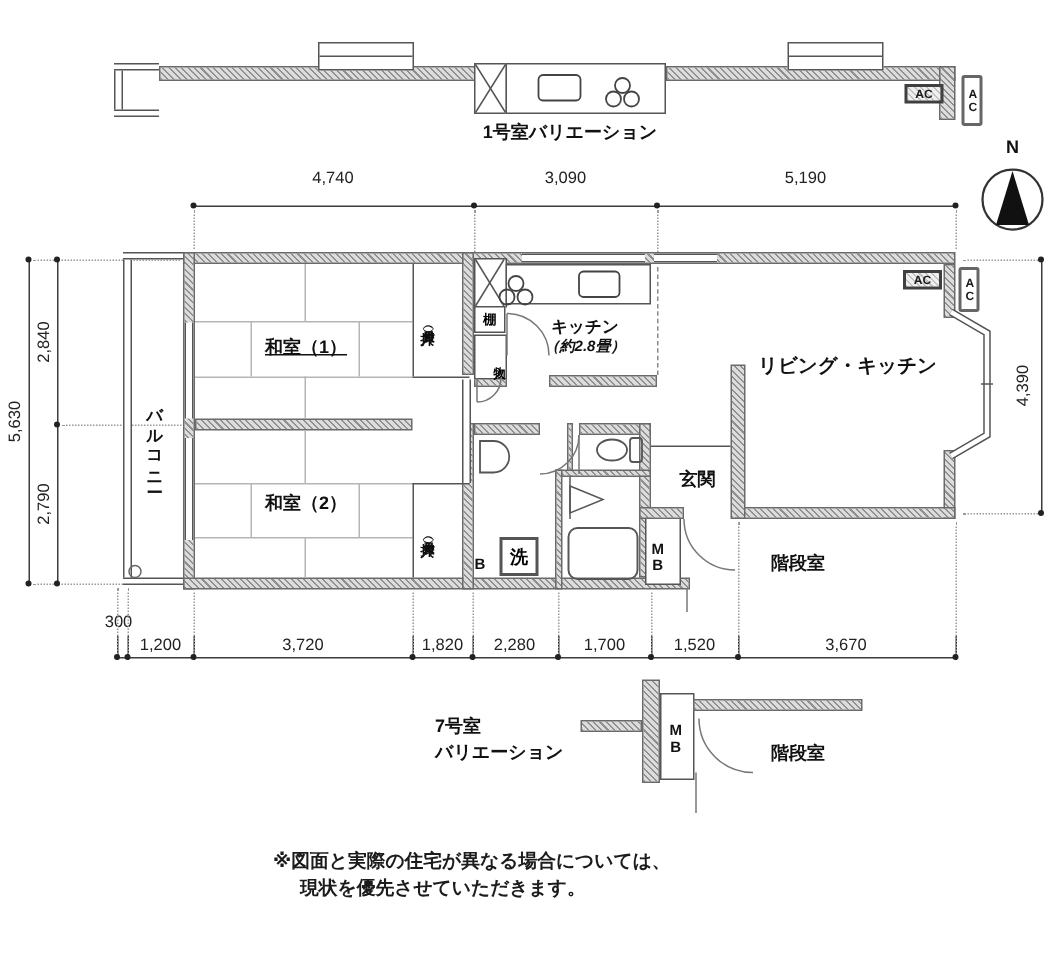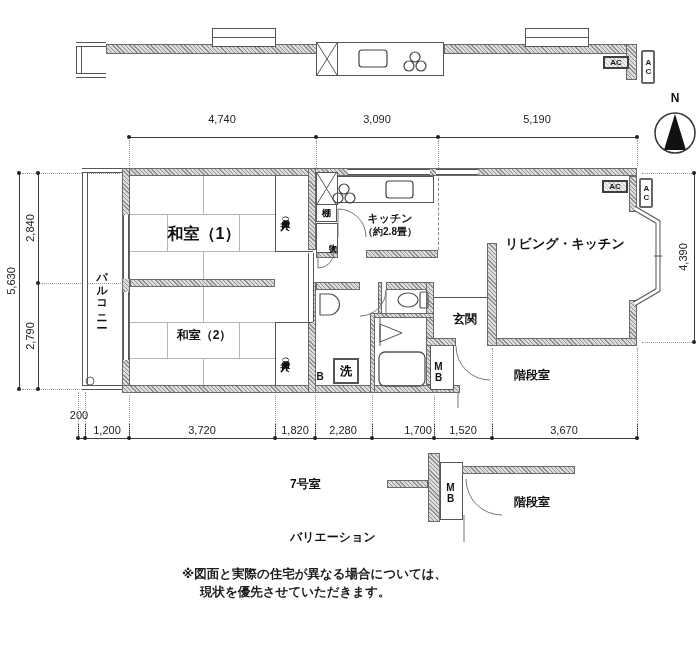--- a/index.html
+++ b/index.html
@@ -44,20 +44,21 @@
   <div class="win-h" style="left:212px;top:28px;width:64px;height:19px;border:1px solid #555;"></div>
   <div class="tline" style="left:213px;top:37px;width:62px;height:1px;"></div>
   <div class="box" style="left:316px;top:42px;width:22px;height:34px;"></div>
   <div class="box" style="left:337px;top:42px;width:107px;height:34px;"></div>
   <div class="wall" style="left:444px;top:44px;width:193px;height:10px;"></div>
   <div class="win-h" style="left:525px;top:28px;width:64px;height:19px;border:1px solid #555;"></div>
   <div class="tline" style="left:526px;top:37px;width:62px;height:1px;"></div>
   <div class="wall" style="left:626px;top:44px;width:11px;height:36px;"></div>
   <div class="acbox" style="left:603px;top:56px;width:26px;height:13px;">AC</div>
   <div class="acbox v vtext" style="left:641px;top:50px;width:14px;height:34px;">AC</div>
+  <div class="lbl" style="left:280px;top:82px;width:200px;font-size:12px;">1号室バリエーション</div>
 
   <div class="lbl" style="left:667px;top:92px;width:16px;font-size:12px;">N</div>
 
   <div class="dline" style="left:129px;top:137px;width:508px;height:1px;"></div>
   <div class="dim" style="left:172px;top:114px;width:100px;">4,740</div>
   <div class="dim" style="left:327px;top:114px;width:100px;">3,090</div>
   <div class="dim" style="left:487px;top:114px;width:100px;">5,190</div>
   <div class="dotv" style="left:129px;top:140px;height:26px;"></div>
   <div class="dotv" style="left:316px;top:140px;height:30px;"></div>
   <div class="dotv" style="left:438px;top:140px;height:30px;"></div>
@@ -109,21 +110,21 @@
   <div class="dashv" style="left:438px;top:178px;height:72px;"></div>
   <div class="tline" style="left:434px;top:297px;width:53px;height:1px;"></div>
   <div class="dbl-v" style="left:308px;top:253px;width:6px;height:69px;"></div>
 
   <div class="grid" style="left:130px;top:214px;width:145px;height:1px;"></div>
   <div class="grid" style="left:130px;top:251px;width:145px;height:1px;"></div>
   <div class="grid" style="left:203px;top:176px;width:1px;height:38px;"></div>
   <div class="grid" style="left:167px;top:214px;width:1px;height:37px;"></div>
   <div class="grid" style="left:239px;top:214px;width:1px;height:37px;"></div>
   <div class="grid" style="left:203px;top:251px;width:1px;height:28px;"></div>
-  <div class="lbl" style="left:150px;top:225px;width:108px;font-size:16px;">和室（1）</div>
+  <div class="lbl" style="left:150px;top:225px;width:108px;font-size:12px;text-decoration:underline;">和室（1）</div>
 
   <div class="grid" style="left:130px;top:322px;width:145px;height:1px;"></div>
   <div class="grid" style="left:130px;top:358px;width:145px;height:1px;"></div>
   <div class="grid" style="left:203px;top:287px;width:1px;height:35px;"></div>
   <div class="grid" style="left:167px;top:322px;width:1px;height:36px;"></div>
   <div class="grid" style="left:239px;top:322px;width:1px;height:36px;"></div>
   <div class="grid" style="left:203px;top:358px;width:1px;height:27px;"></div>
   <div class="lbl" style="left:150px;top:329px;width:108px;font-size:12px;">和室（2）</div>
 
   <div class="tline" style="left:275px;top:176px;width:1px;height:75px;"></div>
@@ -131,40 +132,40 @@
   <div class="lbl vtext" style="left:279px;top:182px;height:64px;font-size:9px;font-weight:600;"><span>押入</span><span style="font-size:8px;">（天袋付）</span></div>
   <div class="tline" style="left:275px;top:322px;width:1px;height:63px;"></div>
   <div class="tline" style="left:275px;top:322px;width:38px;height:1px;"></div>
   <div class="lbl vtext" style="left:279px;top:325px;height:60px;font-size:9px;font-weight:600;"><span>押入</span><span style="font-size:8px;">（天袋付）</span></div>
 
   <div class="box" style="left:316px;top:172px;width:22px;height:33px;"></div>
   <div class="box" style="left:337px;top:176px;width:97px;height:27px;"></div>
   <div class="box" style="left:316px;top:204px;width:21px;height:18px;font-size:9px;font-weight:600;display:flex;align-items:center;justify-content:center;">棚</div>
   <div class="box vtext" style="left:316px;top:223px;width:22px;height:30px;font-size:8px;font-weight:600;text-align:center;padding-left:6px;">物入</div>
   <div class="lbl" style="left:340px;top:212px;width:100px;font-size:11px;">キッチン</div>
-  <div class="lbl" style="left:340px;top:226px;width:100px;font-size:10px;">（約2.8畳）</div>
+  <div class="lbl" style="left:340px;top:226px;width:100px;font-size:10px;font-style:italic;">（約2.8畳）</div>
 
   <div class="lbl" style="left:480px;top:237px;width:170px;font-size:13px;">リビング・キッチン</div>
   <div class="acbox" style="left:602px;top:180px;width:26px;height:13px;">AC</div>
   <div class="acbox v vtext" style="left:639px;top:178px;width:14px;height:30px;">AC</div>
 
   <div class="box" style="left:333px;top:358px;width:26px;height:26px;border-width:2px;font-size:12px;font-weight:600;display:flex;align-items:center;justify-content:center;">洗</div>
   <div class="lbl" style="left:314px;top:371px;width:12px;font-size:10px;">B</div>
   <div class="box" style="left:430px;top:346px;width:24px;height:44px;border-top:none;"></div>
   <div class="lbl vtext" style="left:433px;top:356px;height:32px;font-size:10px;">MB</div>
   <div class="lbl" style="left:441px;top:313px;width:48px;font-size:12px;">玄関</div>
   <div class="lbl" style="left:504px;top:369px;width:56px;font-size:12px;">階段室</div>
 
   <div class="dline" style="left:78px;top:438px;width:559px;height:1px;"></div>
-  <div class="dim" style="left:64px;top:410px;width:30px;">200</div>
+  <div class="dim" style="left:64px;top:410px;width:30px;">300</div>
   <div class="dim" style="left:77px;top:425px;width:60px;">1,200</div>
   <div class="dim" style="left:172px;top:425px;width:60px;">3,720</div>
   <div class="dim" style="left:265px;top:425px;width:60px;">1,820</div>
   <div class="dim" style="left:313px;top:425px;width:60px;">2,280</div>
-  <div class="dim" style="left:388px;top:425px;width:60px;">1,700</div>
+  <div class="dim" style="left:373px;top:425px;width:60px;">1,700</div>
   <div class="dim" style="left:433px;top:425px;width:60px;">1,520</div>
   <div class="dim" style="left:534px;top:425px;width:60px;">3,670</div>
   <div class="tick" style="left:78px;top:424px;height:16px;"></div>
   <div class="tick" style="left:85px;top:424px;height:16px;"></div>
   <div class="tick" style="left:129px;top:424px;height:16px;"></div>
   <div class="tick" style="left:275px;top:424px;height:16px;"></div>
   <div class="tick" style="left:315px;top:424px;height:16px;"></div>
   <div class="tick" style="left:372px;top:424px;height:16px;"></div>
   <div class="tick" style="left:434px;top:424px;height:16px;"></div>
   <div class="tick" style="left:492px;top:424px;height:16px;"></div>
@@ -173,21 +174,21 @@
   <div class="dotv" style="left:85px;top:392px;height:44px;"></div>
   <div class="dotv" style="left:129px;top:395px;height:41px;"></div>
   <div class="dotv" style="left:275px;top:395px;height:41px;"></div>
   <div class="dotv" style="left:315px;top:395px;height:41px;"></div>
   <div class="dotv" style="left:372px;top:395px;height:41px;"></div>
   <div class="dotv" style="left:434px;top:395px;height:41px;"></div>
   <div class="dotv" style="left:492px;top:348px;height:88px;"></div>
   <div class="dotv" style="left:637px;top:348px;height:88px;"></div>
 
   <div class="lbl" style="left:290px;top:478px;width:90px;font-size:12px;text-align:left;">7号室</div>
-  <div class="lbl" style="left:290px;top:495px;width:110px;font-size:12px;text-align:left;margin-top:36px;">バリエーション</div>
+  <div class="lbl" style="left:290px;top:495px;width:110px;font-size:12px;text-align:left;">バリエーション</div>
   <div class="wall" style="left:387px;top:480px;width:41px;height:8px;"></div>
   <div class="wall" style="left:428px;top:453px;width:12px;height:69px;"></div>
   <div class="box" style="left:440px;top:462px;width:23px;height:58px;"></div>
   <div class="lbl vtext" style="left:445px;top:478px;height:30px;font-size:10px;">MB</div>
   <div class="wall" style="left:462px;top:466px;width:113px;height:8px;"></div>
   <div class="lbl" style="left:504px;top:496px;width:56px;font-size:12px;">階段室</div>
 
   <div class="note" style="left:182px;top:566px;">※図面と実際の住宅が異なる場合については、</div>
   <div class="note" style="left:200px;top:584px;">現状を優先させていただきます。</div>
 

